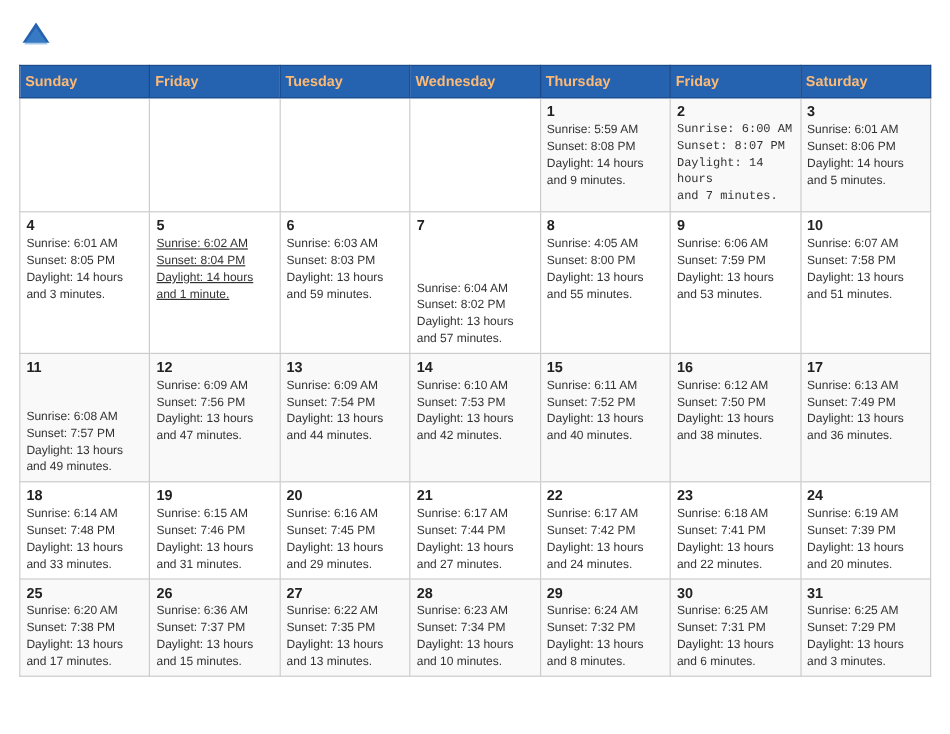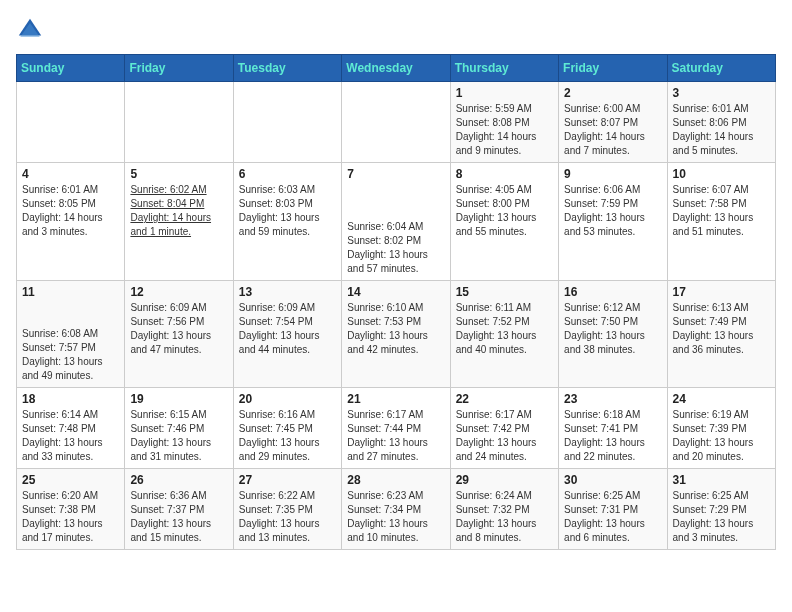--- a/index.html
+++ b/index.html
@@ -44,21 +44,21 @@
       font-size: 15px;
       color: #444;
     }
     .calendar {
       width: 100%;
       border-collapse: collapse;
       font-size: 11px;
     }
     .calendar thead tr th {
       background: #2563b0;
-      color: #5eead4;
+      color: #fdba74;
       padding: 6px 4px;
       text-align: left;
       font-size: 12px;
       font-weight: bold;
       border: 1px solid #1a4a8a;
     }
     .calendar tbody tr td {
       vertical-align: top;
       padding: 4px 5px;
       border: 1px solid #ccc;
@@ -125,21 +125,21 @@
         <td class="empty-cell"></td>
         <td>
           <span class="day-num">1</span>
           <div class="day-info" style="white-space: pre-line;">Sunrise: 5:59 AM
 Sunset: 8:08 PM
 Daylight: 14 hours
 and 9 minutes.</div>
         </td>
         <td>
           <span class="day-num">2</span>
-          <div class="day-info" style="white-space: pre-line;">Sunrise: 6:00 AM
+          <div class="day-info" style="white-space: pre-line; font-family: Liberation Mono, monospace;">Sunrise: 6:00 AM
 Sunset: 8:07 PM
 Daylight: 14 hours
 and 7 minutes.</div>
         </td>
         <td>
           <span class="day-num">3</span>
           <div class="day-info" style="white-space: pre-line;">Sunrise: 6:01 AM
 Sunset: 8:06 PM
 Daylight: 14 hours
 and 5 minutes.</div>

